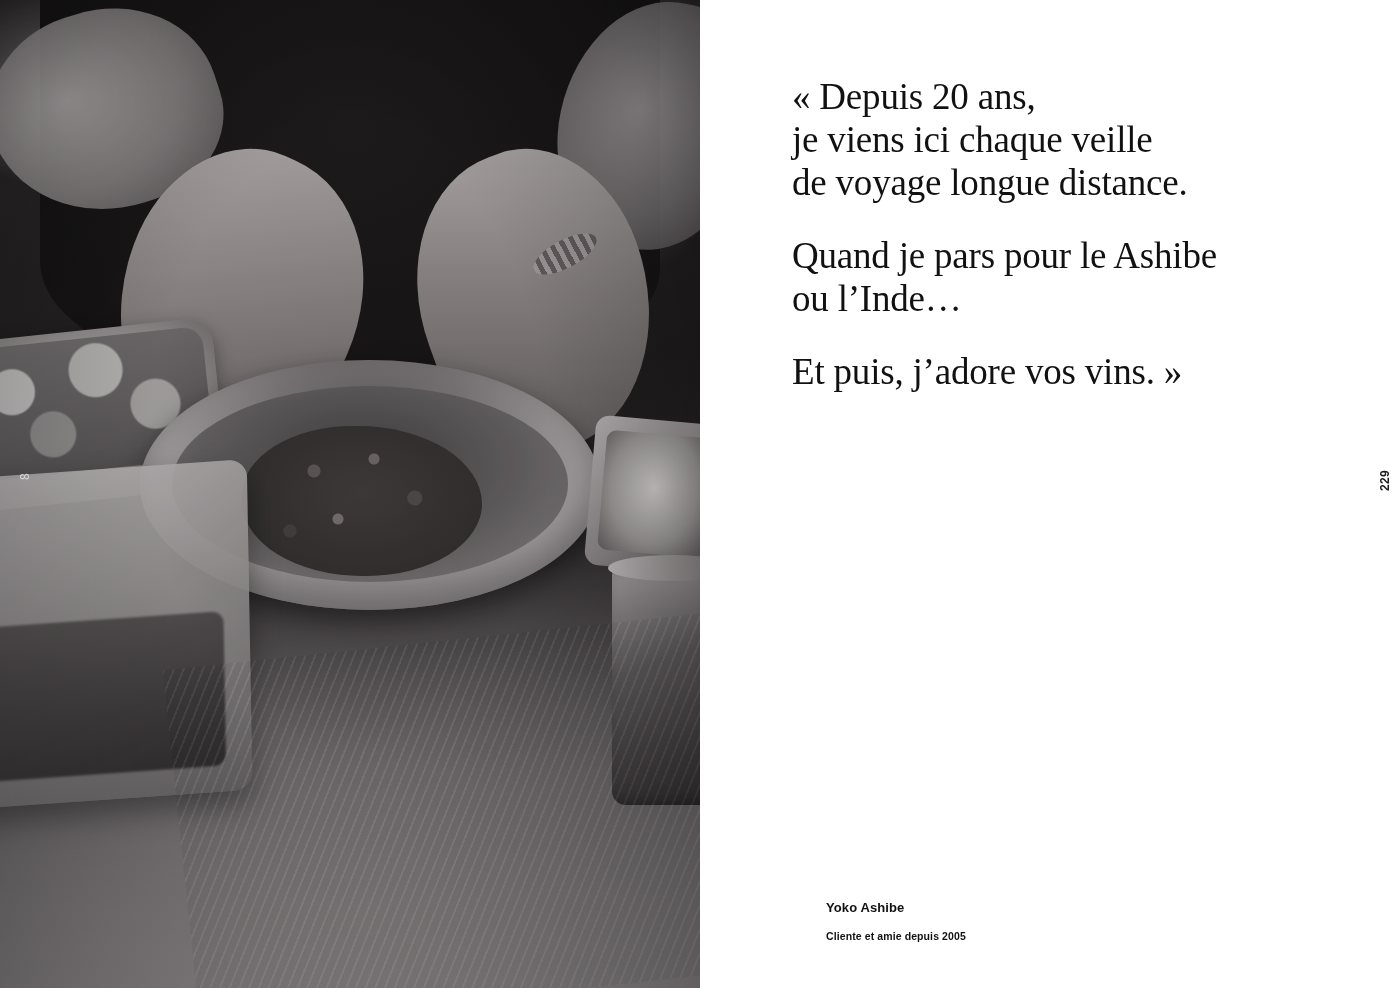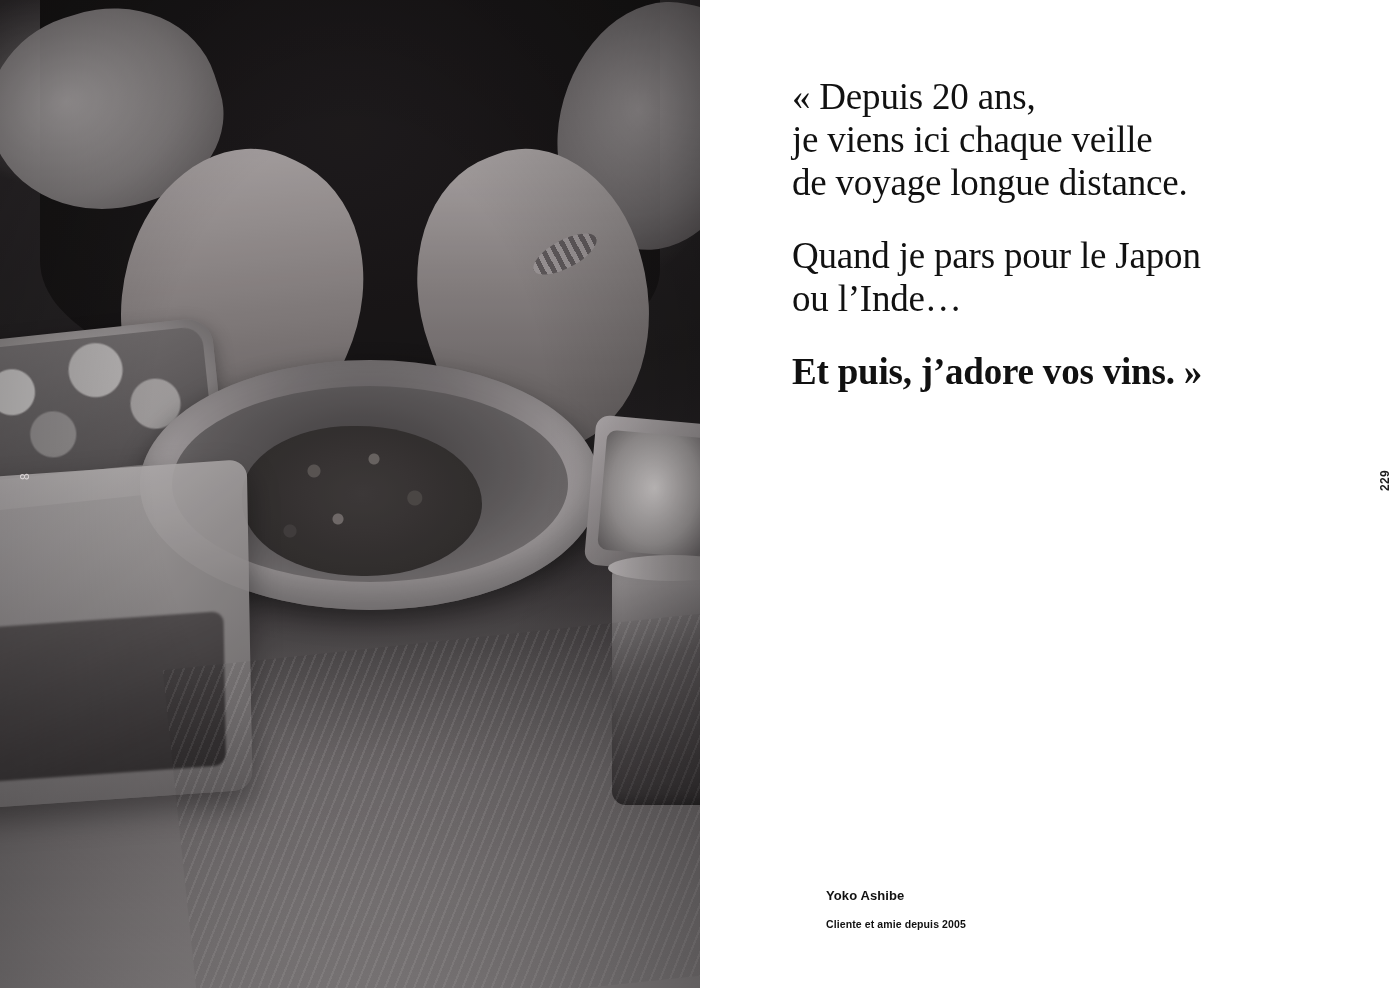--- a/index.html
+++ b/index.html
@@ -247,40 +247,40 @@
     font-family: "Liberation Serif", serif;
     font-size: 37px;
     line-height: 1.165;
     letter-spacing: -0.2px;
     font-weight: 400;
   }
   .quote p {
     margin: 0 0 30px 0;
     white-space: pre-line;
   }
-  .quote p:last-child { margin-bottom: 12px; font-weight: bold; }
+  .quote p:last-child { margin-bottom: 12px; }
 
   .folio-right {
     position: absolute;
     right: 22px;
     top: 470px;
     font-family: "Liberation Sans", sans-serif;
     font-size: 12px;
     font-weight: 700;
     letter-spacing: .3px;
     color: #1a1a1a;
     transform: rotate(-90deg);
     transform-origin: right top;
     white-space: nowrap;
   }
 
   .credit {
     position: absolute;
     left: 126px;
-    bottom: 56px;
+    bottom: 44px;
     font-family: "Liberation Sans", sans-serif;
     color: #111111;
   }
   .credit-name {
     font-size: 13px;
     font-weight: 700;
     letter-spacing: .1px;
     line-height: 1.25;
   }
   .credit-role {
@@ -321,21 +321,21 @@
     </div>
     <div class="folio-left">8</div>
   </div>
 
   <div class="text-page">
 
     <blockquote class="quote">
       <p>« Depuis 20 ans,
 je viens ici chaque veille
 de voyage longue distance.</p>
-      <p>Quand je pars pour le Japon
+      <p>Quand je pars pour le Ashibe
 ou l’Inde…</p>
       <p>Et puis, j’adore vos vins. »</p>
     </blockquote>
 
     <div class="folio-right">229</div>
 
     <div class="credit">
       <div class="credit-name">Yoko Ashibe</div>
       <div class="credit-role">Cliente et amie depuis 2005</div>
     </div>

